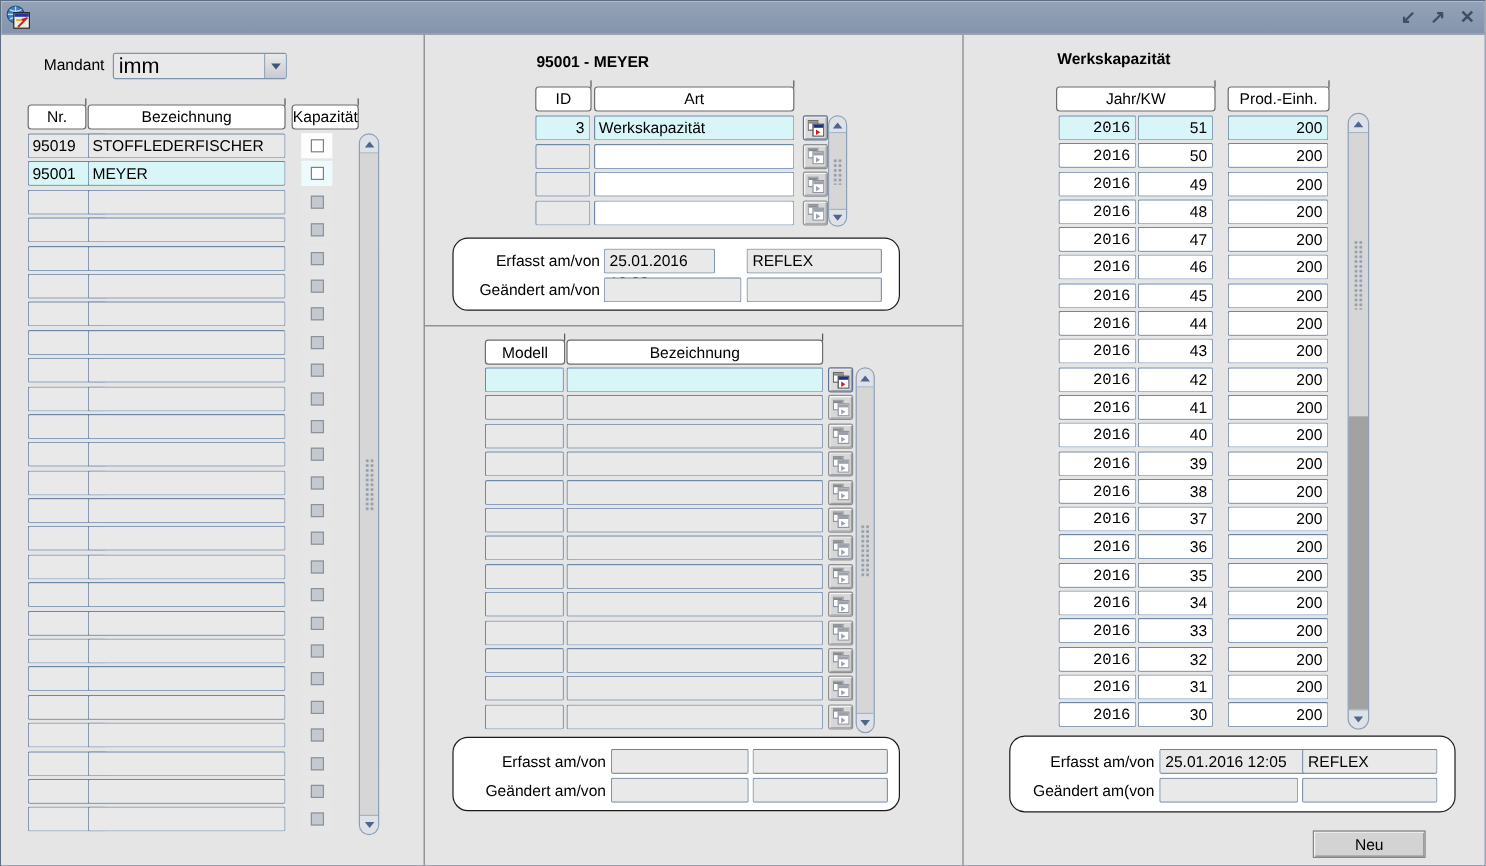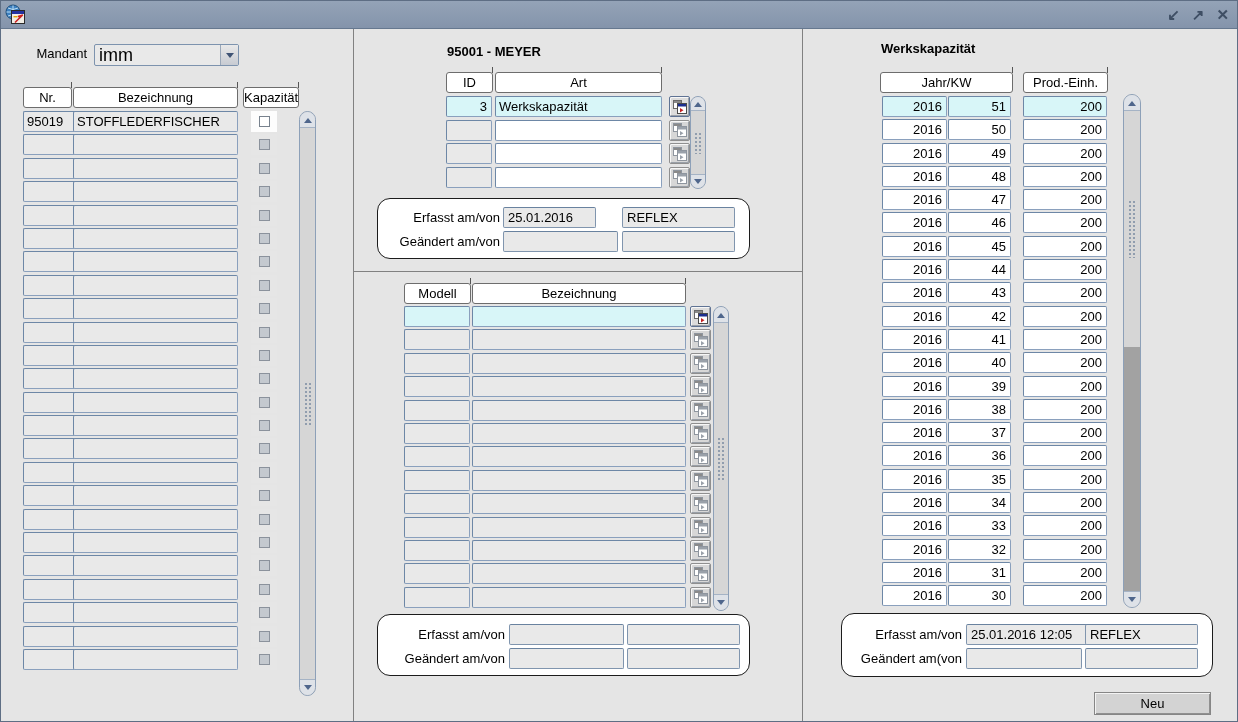--- a/index.html
+++ b/index.html
@@ -47,21 +47,21 @@
   .arow .idf{left:445px;width:46px;text-align:right;}
   .arow .artf{left:494px;width:167px;}
   .arow .iconbtn{left:668px;}
   
   .mrow{margin-bottom:2.4px;}
   .mrow .mf{left:403px;width:66px;}
   .mrow .bf{left:471px;width:214px;}
   .mrow .iconbtn{left:689px;}
   
   .crow{margin-bottom:2.3px;}
-  .crow .jf{left:881px;width:65px;}
+  .crow .jf{left:881px;width:65px;font-family:Liberation Mono, monospace;}
   .crow .kf{left:947px;width:63px;}
   .crow .pf{left:1022px;width:84px;}
   
   .iconbtn{position:absolute;top:0;width:21px;height:21px;box-sizing:border-box;background:#dcdcdc;
            border:1px solid #5f7394;border-radius:2px;box-shadow:inset 1px 1px 0 #f7f7f7,inset -1px -1px 0 #9aa0a8;
            display:flex;align-items:center;justify-content:center;padding:0;}
   .iconbtn.disabled{border-color:#8f8f8f;background:#d7d7d7;}
   .iconbtn svg .tb{fill:#1c2f90;}
   .iconbtn svg .ar{fill:#c42222;}
   .iconbtn.disabled svg .tb,.iconbtn.disabled svg .ar{fill:#9aa1aa;}
@@ -138,20 +138,27 @@
 
     <div class="rowstack" style="top:82px;">
   <div class="trow lrow filled">
     <div class="fld nr">95019</div>
     <div class="fld bez">STOFFLEDERFISCHER</div>
     <div class="cbcell">
       <span class="cb"></span>
     </div>
   </div>
 
+  <div class="trow lrow current">
+    <div class="fld nr cyan">95001</div>
+    <div class="fld bez cyan">MEYER</div>
+    <div class="cbcell">
+      <span class="cb"></span>
+    </div>
+  </div>
 
   <div class="trow lrow empty">
     <div class="fld nr"></div>
     <div class="fld bez"></div>
     <div class="cbcell">
       <span class="cb"></span>
     </div>
   </div>
 
   <div class="trow lrow empty">
@@ -789,16 +796,16 @@
 
     <div class="frame" style="left:840px;top:584px;width:372px;height:64px;">
       <div class="flabel" style="left:6px;top:11px;width:114px;">Erfasst am/von</div>
       <div class="ffield" style="left:124px;top:10px;width:132px;">25.01.2016 12:05</div>
       <div class="ffield" style="left:243px;top:10px;width:113px;">REFLEX</div>
       <div class="flabel" style="left:6px;top:35px;width:114px;">Geändert am(von</div>
       <div class="ffield" style="left:124px;top:34px;width:116px;"></div>
       <div class="ffield" style="left:243px;top:34px;width:113px;"></div>
     </div>
 
-    <button class="neu" style="left:1093px;top:663px;width:117px;height:23px;">Neu</button>
+    <button class="neu" style="left:1093px;top:663px;width:94px;height:23px;">Neu</button>
 
   </div>
 </div>
 
 </body></html>

